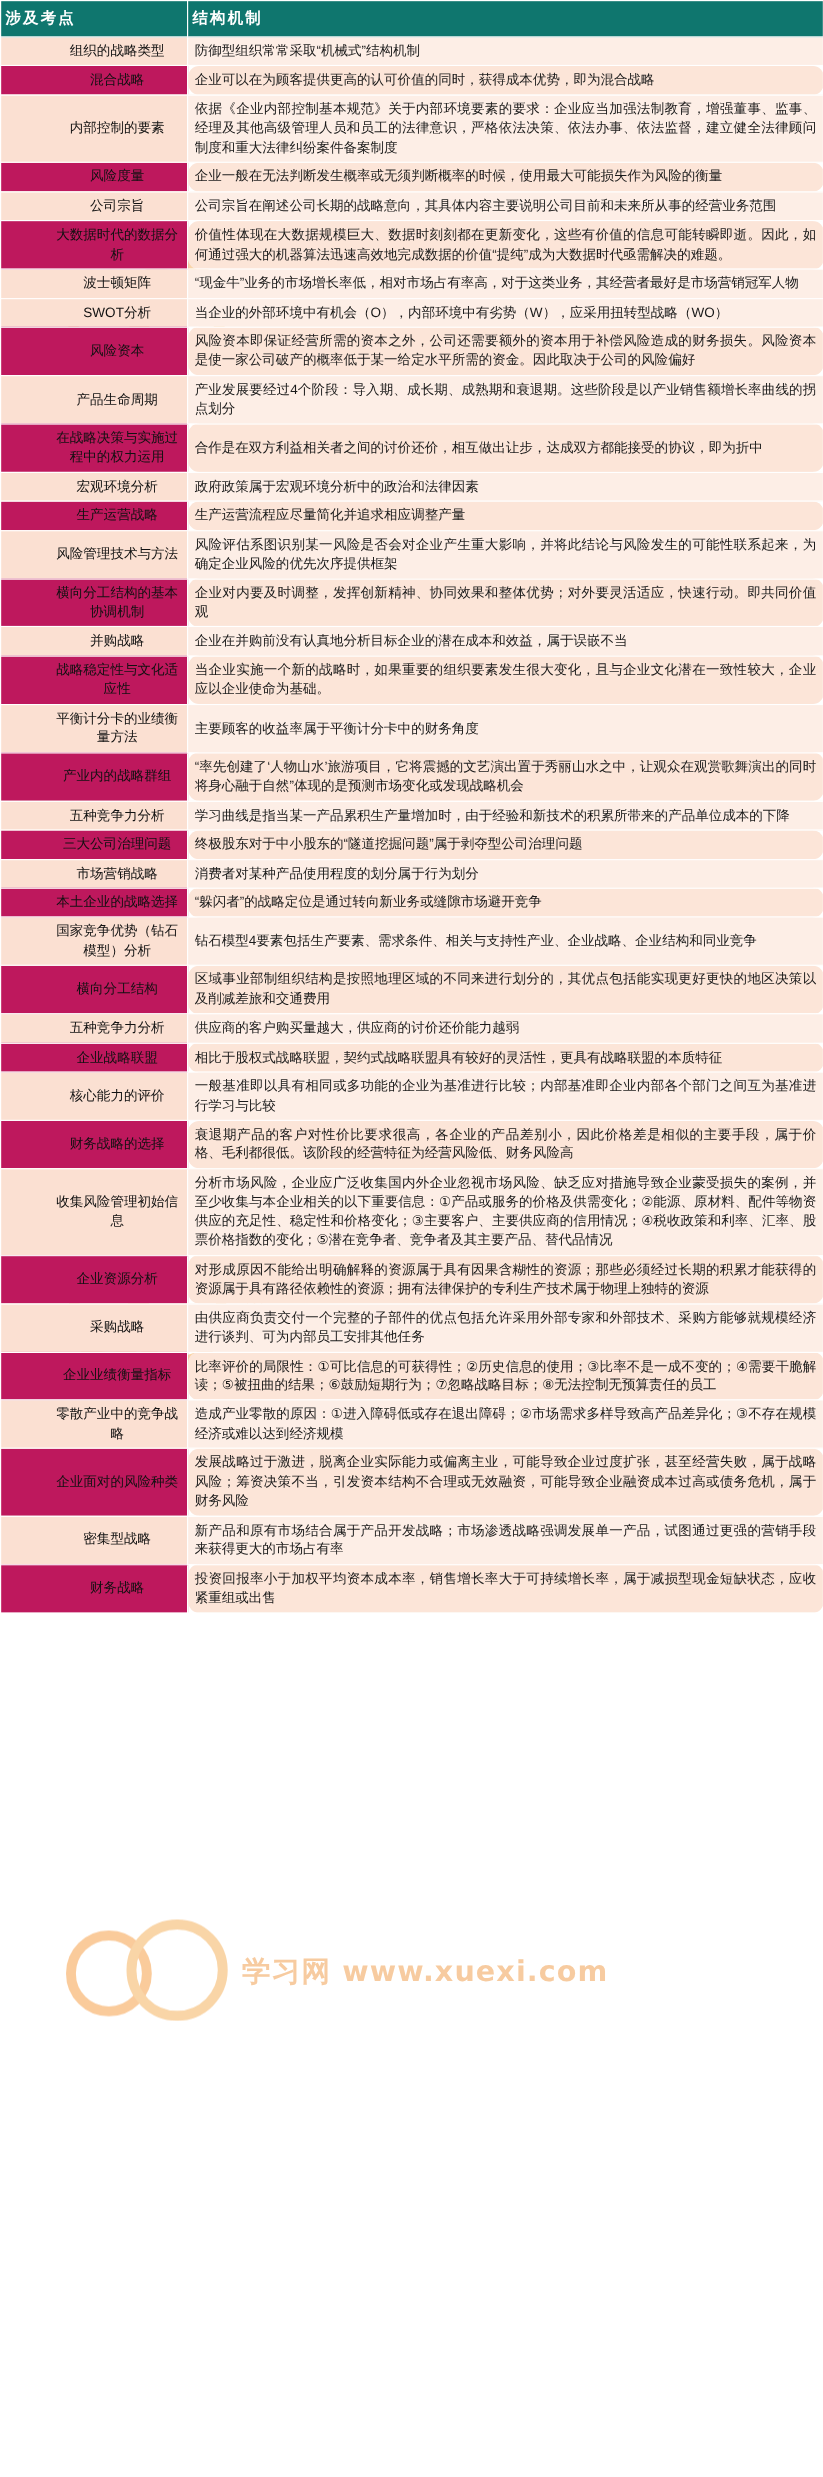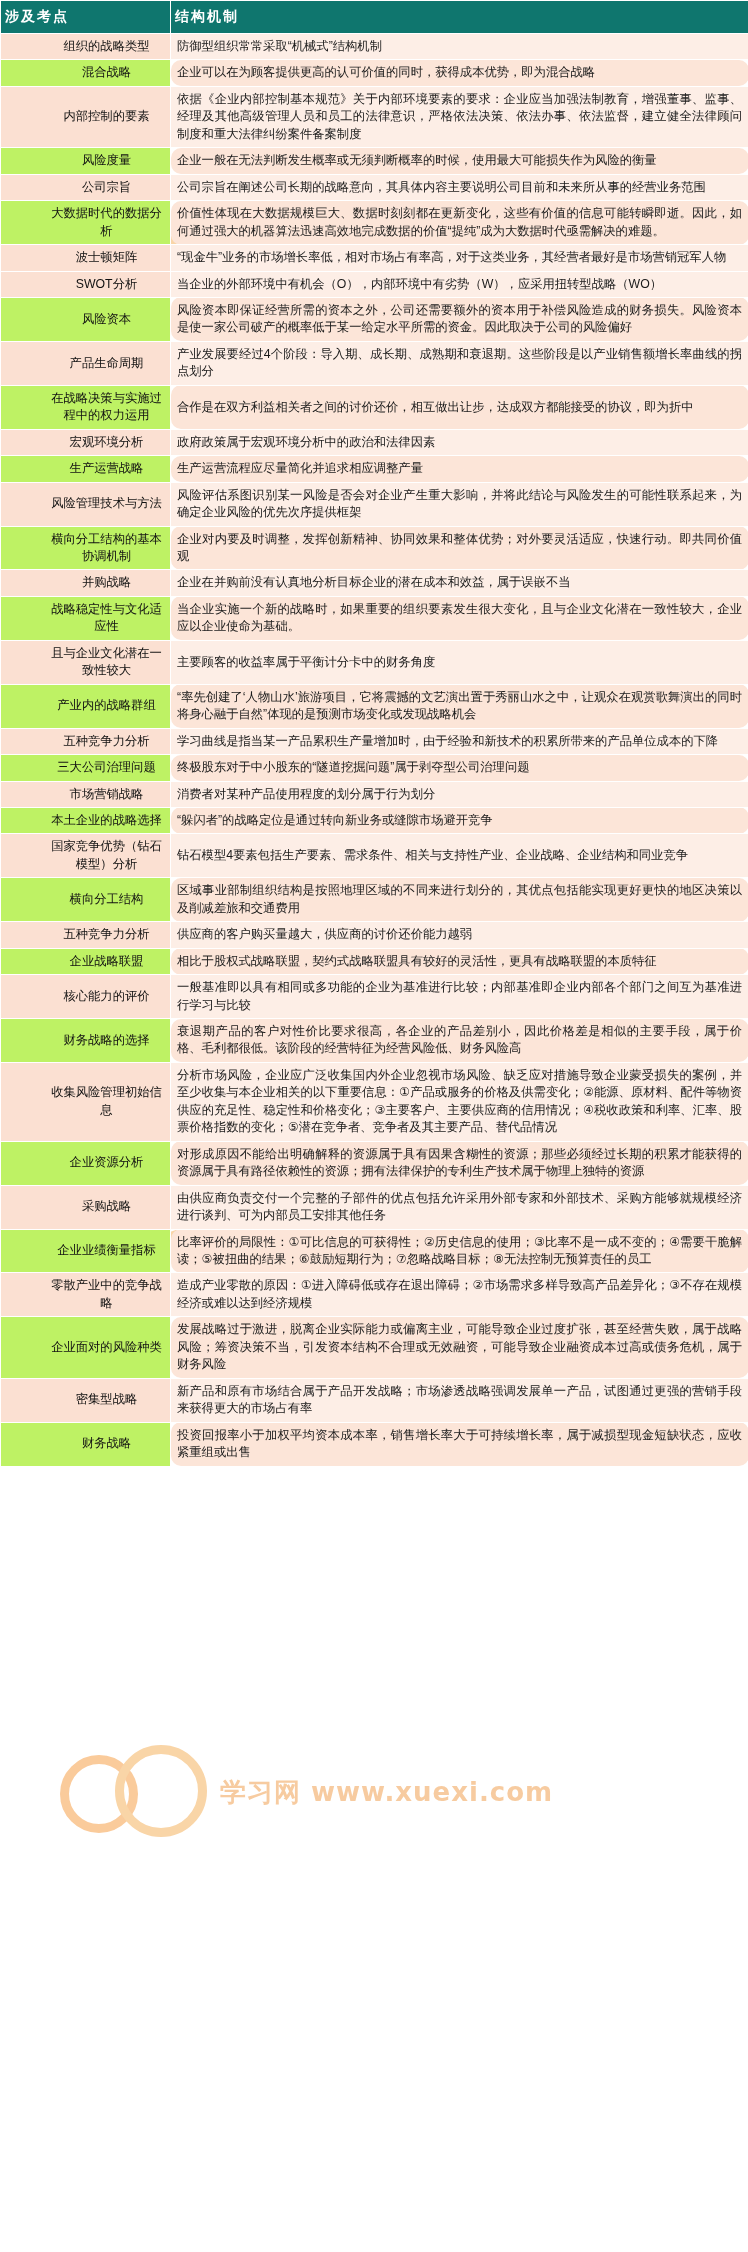--- a/index.html
+++ b/index.html
@@ -46,21 +46,21 @@
     text-align:center;
     font-weight:normal;
     color:#111;
     padding-left:48px;
   }
   td.v{
     background:#fdeee6;
     text-align:left;
     text-align:justify;
   }
-  tr.alt td.k{background:#bef264;}
+  tr.alt td.k{background:#be185d;}
   tr.alt td.v{background:#fce5d8;border-radius:10px;}
   
   .wm{
     position:absolute;
     z-index:1;
     pointer-events:none;
     opacity:.55;
   }
   .wm .ring{
     position:absolute;
@@ -179,21 +179,21 @@
         </tr>
         <tr>
           <td class="k">并购战略</td>
           <td class="v">企业在并购前没有认真地分析目标企业的潜在成本和效益，属于误嵌不当</td>
         </tr>
         <tr class="alt">
           <td class="k">战略稳定性与文化适应性</td>
           <td class="v">当企业实施一个新的战略时，如果重要的组织要素发生很大变化，且与企业文化潜在一致性较大，企业应以企业使命为基础。</td>
         </tr>
         <tr>
-          <td class="k">且与企业文化潜在一致性较大</td>
+          <td class="k">平衡计分卡的业绩衡量方法</td>
           <td class="v">主要顾客的收益率属于平衡计分卡中的财务角度</td>
         </tr>
         <tr class="alt">
           <td class="k">产业内的战略群组</td>
           <td class="v">“率先创建了‘人物山水’旅游项目，它将震撼的文艺演出置于秀丽山水之中，让观众在观赏歌舞演出的同时将身心融于自然”体现的是预测市场变化或发现战略机会</td>
         </tr>
         <tr>
           <td class="k">五种竞争力分析</td>
           <td class="v">学习曲线是指当某一产品累积生产量增加时，由于经验和新技术的积累所带来的产品单位成本的下降</td>
         </tr>

